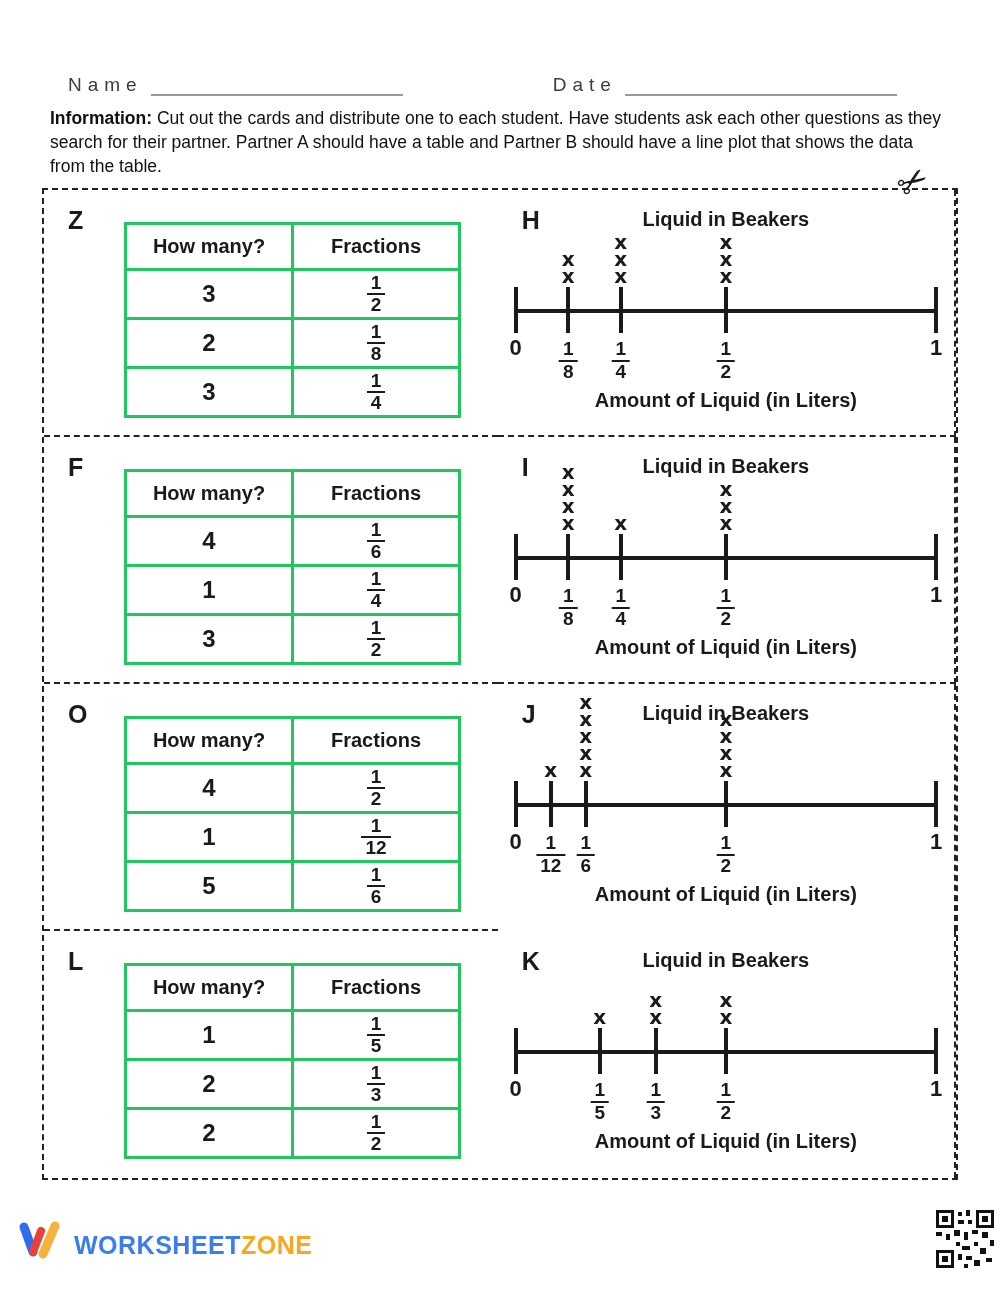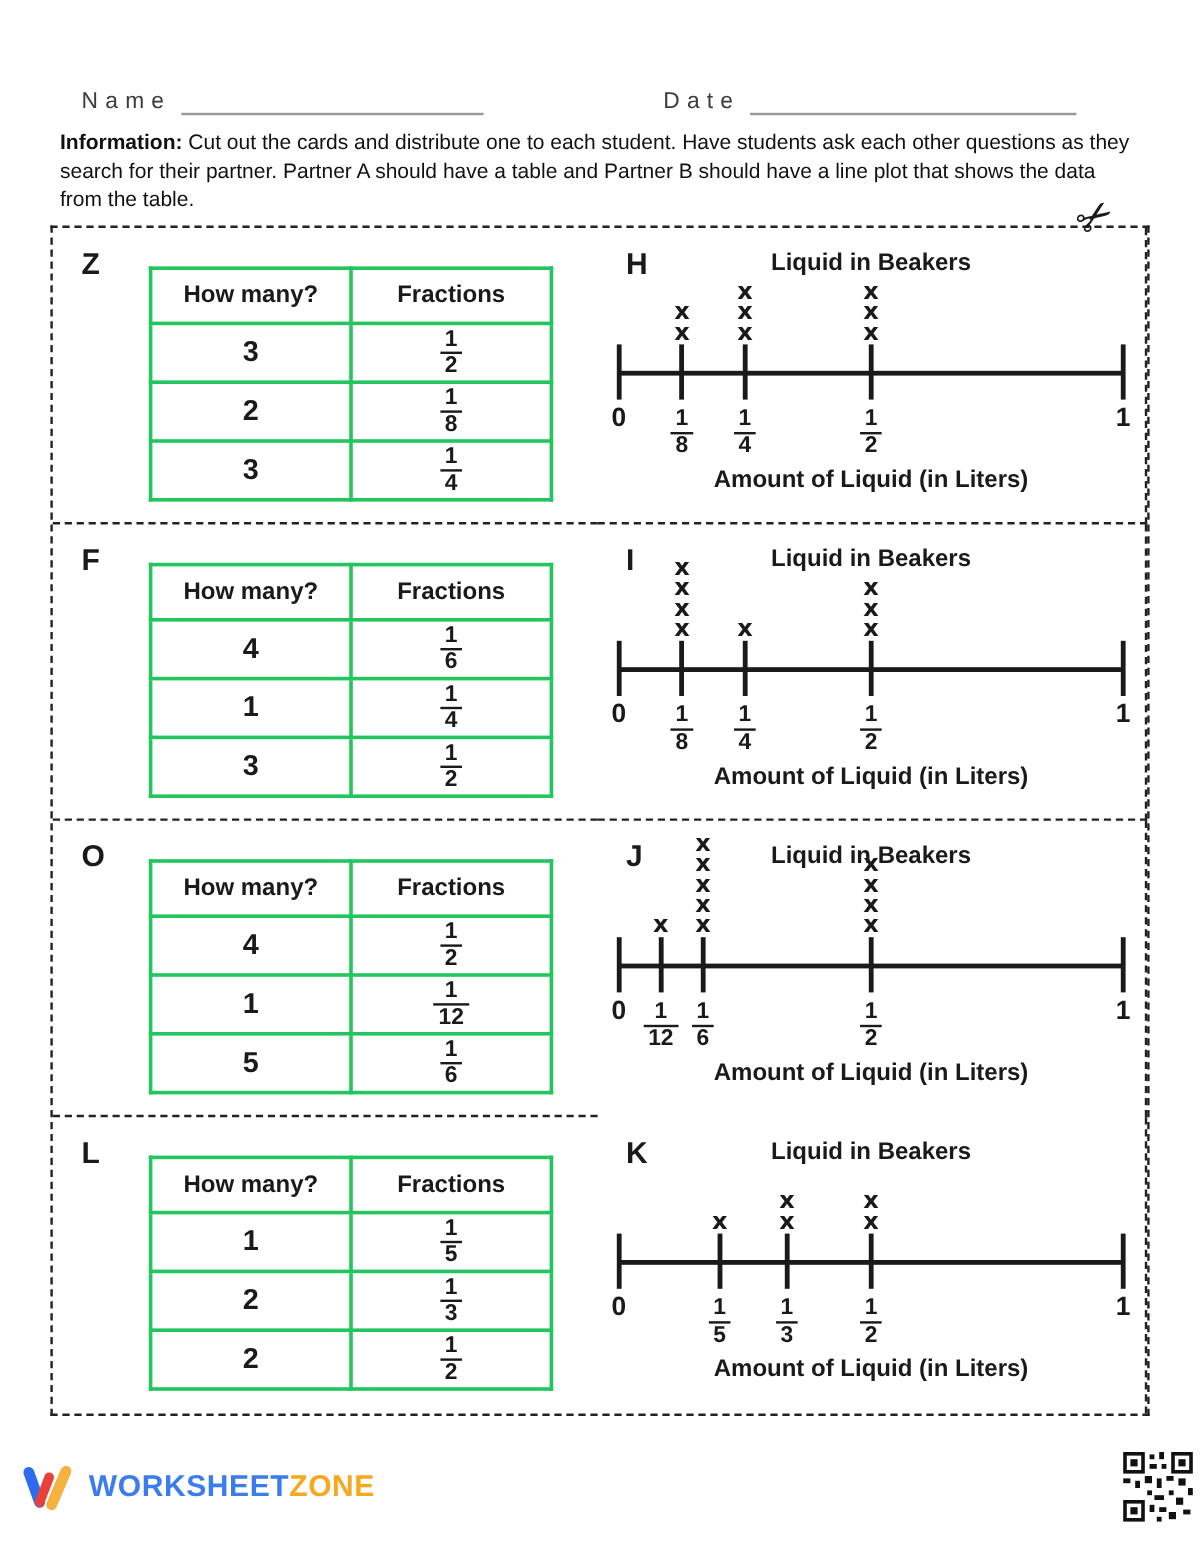--- a/index.html
+++ b/index.html
@@ -49,21 +49,21 @@
     transform:translateX(-50%); }
   .xstack { position:absolute; bottom:104px; display:flex; flex-direction:column;
     align-items:center; transform:translateX(-50%); }
   .xm { font-size:20px; font-weight:700; line-height:17px; font-family:"DejaVu Sans", sans-serif; }
   .plabel { position:absolute; top:108px; transform:translateX(-50%); font-weight:700; }
   .plabel.whole { font-size:22px; top:104px; }
   .plot-xlabel { text-align:center; font-size:20px; font-weight:700; margin-top:0; }
   
   .footer { display:flex; align-items:center; justify-content:space-between;
     margin-top:28px; padding:0 4px 0 18px; }
-  .brand { display:flex; align-items:center; }
+  .brand { display:flex; align-items:flex-end; }
   .brand-words { margin-left:10px; font-size:25px; font-weight:700; letter-spacing:0.5px; }
   .brand-w1 { color:#3b7ded; }
   .brand-w2 { color:#f6a91f; }
   .scan-group { display:flex; align-items:center; }
   .scan-text { font-size:25px; color:#222; font-weight:500; margin-right:12px; }
 </style>
 </head>
 <body>
 
 <div class="page">

